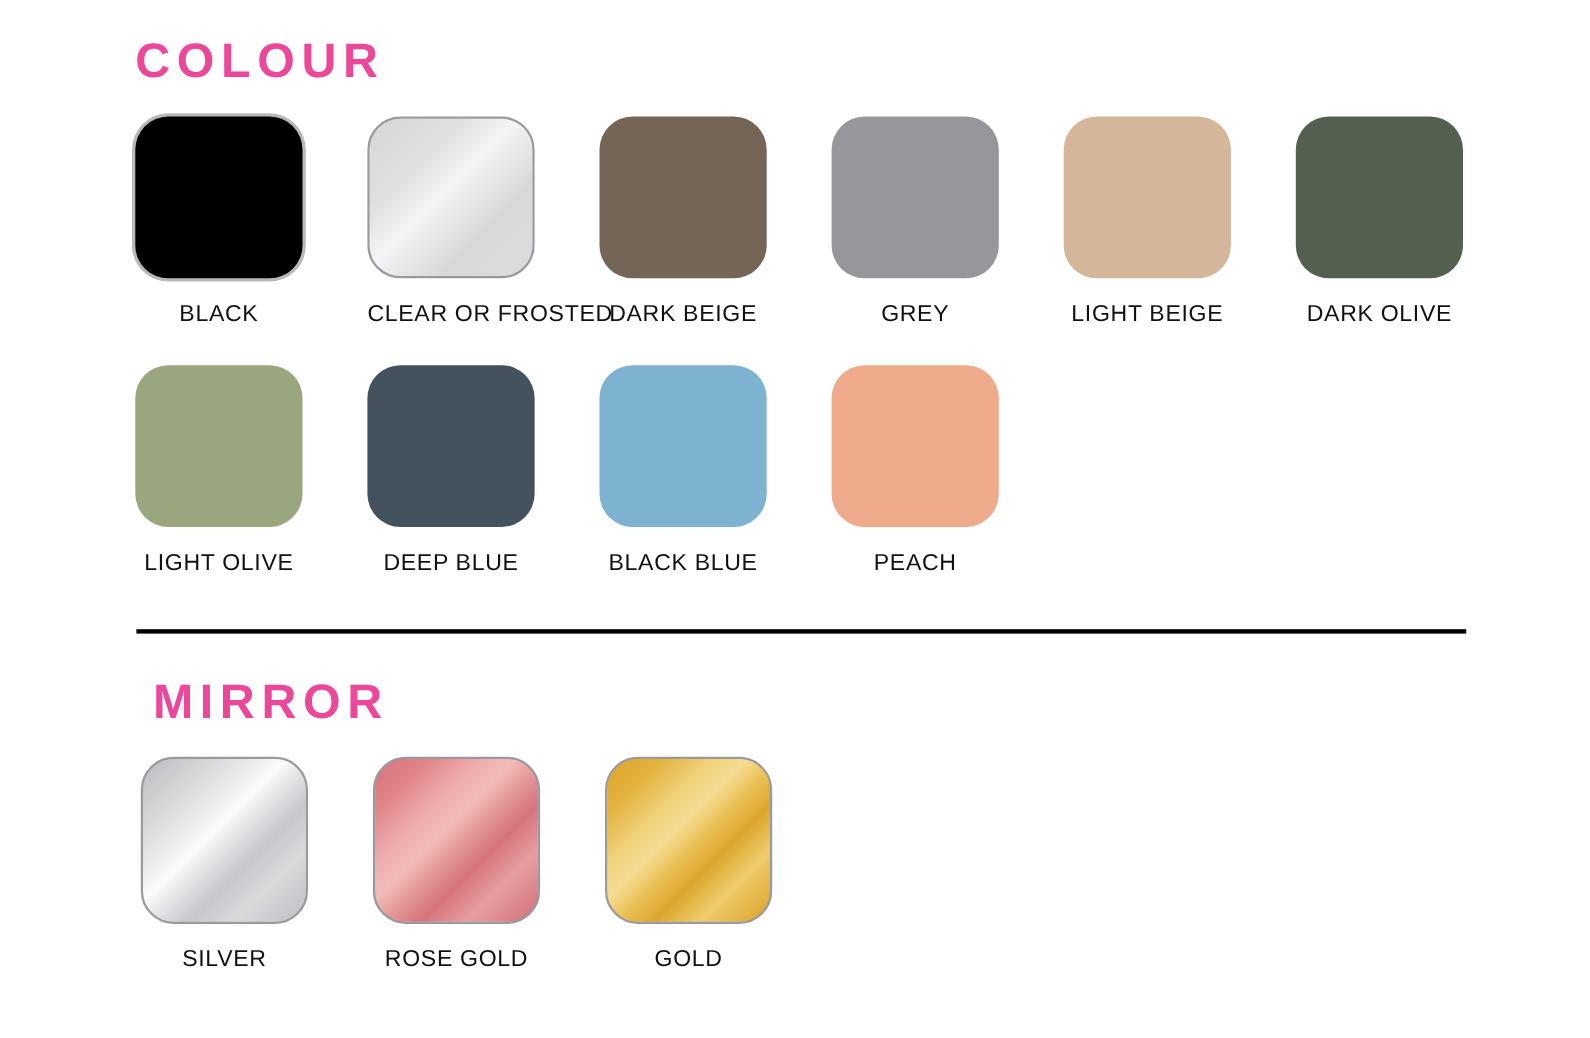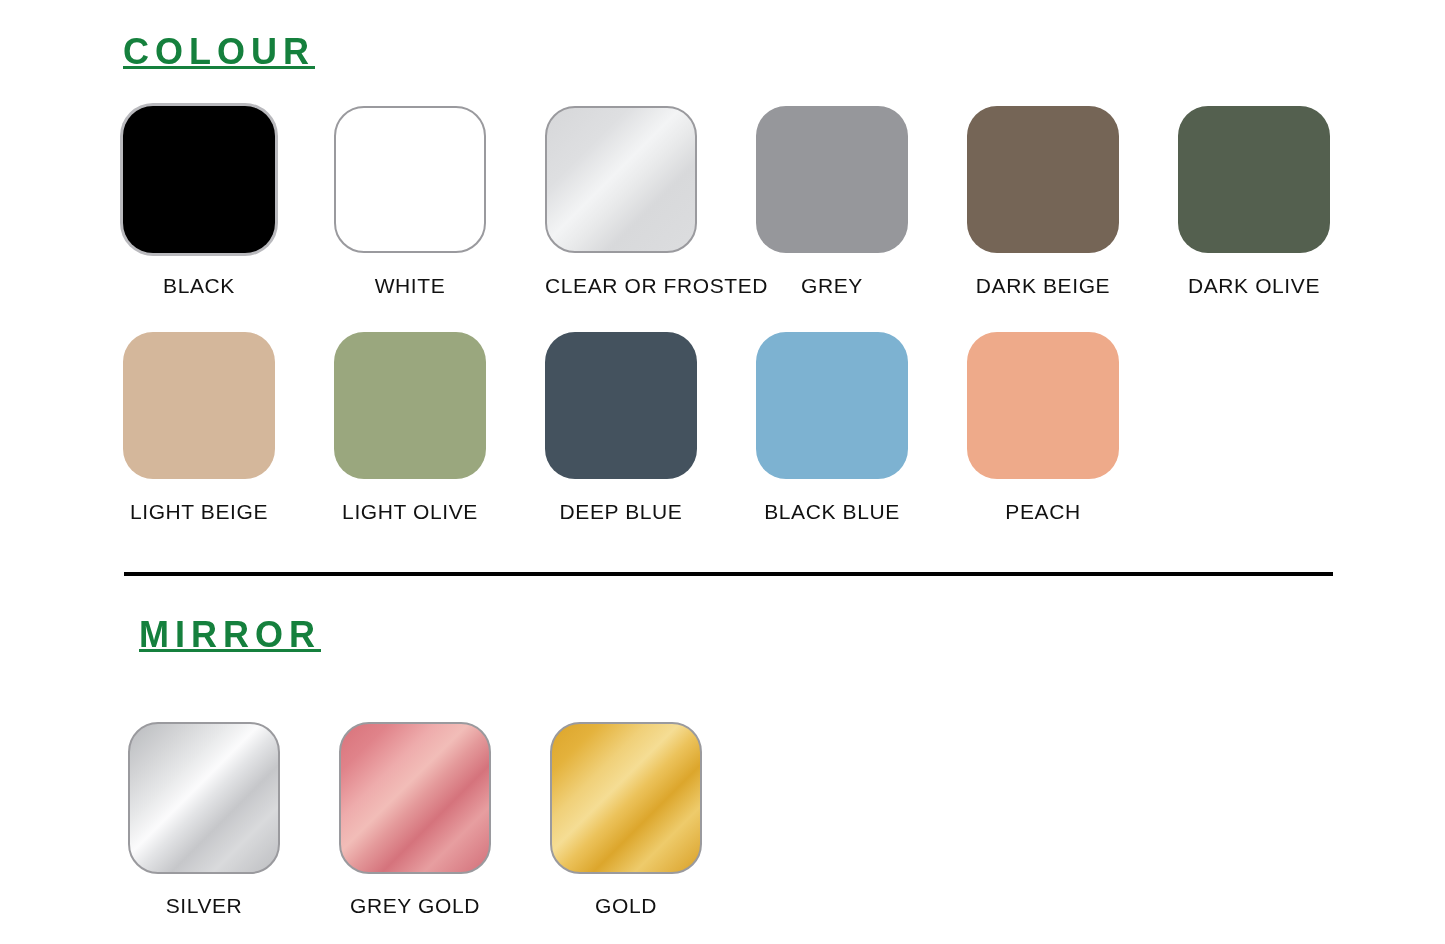--- a/index.html
+++ b/index.html
@@ -19,27 +19,26 @@
   .sheet {
     position: absolute;
     left: 0; top: 0;
     width: 1445px;
     height: 944px;
   }
 
   
   .section-heading {
     position: absolute;
-    font-size: 36px;
+    font-size: 44px;
     font-weight: bold;
     letter-spacing: 6px;
     line-height: 1;
-    color: #15803d;
+    color: #ec4899;
     white-space: nowrap;
-    text-decoration: underline;
   }
   #colour-heading { left: 123px; top: 34px; }
   #mirror-heading { left: 139px; top: 617px; }
 
   
   .divider {
     position: absolute;
     left: 124px;
     top: 572px;
     width: 1209px;
@@ -54,21 +53,21 @@
     grid-template-columns: repeat(6, 211px);
     column-gap: 0px;
   }
   #colour-grid {
     left: 123px;
     top: 106px;
     row-gap: 36px;
   }
   #mirror-grid {
     left: 128px;
-    top: 722px;
+    top: 688px;
   }
 
   .cell {
     width: 249px;
     display: flex;
     flex-direction: column;
     align-items: flex-start;
   }
 
   .swatch {
@@ -113,48 +112,44 @@
 
   <div class="section-heading" id="colour-heading">COLOUR</div>
 
   <div class="grid" id="colour-grid">
 
     <div class="cell">
       <div class="swatch shadowed" style="background:#000000;"></div>
       <div class="swatch-label">BLACK</div>
     </div>
 
-    <div class="cell">
-      <div class="swatch bordered" style="background:#ffffff;"></div>
-      <div class="swatch-label">WHITE</div>
-    </div>
 
     <div class="cell">
       <div class="swatch bordered" style="background:linear-gradient(135deg,#d6d7d9 0%,#dedfe1 28%,#f3f4f5 46%,#e9eaeb 56%,#d8d9db 70%,#dcdddf 100%);"></div>
       <div class="swatch-label">CLEAR OR FROSTED</div>
+    </div>
+
+    <div class="cell">
+      <div class="swatch" style="background:#756556;"></div>
+      <div class="swatch-label">DARK BEIGE</div>
     </div>
 
     <div class="cell">
       <div class="swatch" style="background:#96979b;"></div>
       <div class="swatch-label">GREY</div>
     </div>
 
     <div class="cell">
-      <div class="swatch" style="background:#756556;"></div>
-      <div class="swatch-label">DARK BEIGE</div>
+      <div class="swatch" style="background:#d4b79b;"></div>
+      <div class="swatch-label">LIGHT BEIGE</div>
     </div>
 
     <div class="cell">
       <div class="swatch" style="background:#54604f;"></div>
       <div class="swatch-label">DARK OLIVE</div>
-    </div>
-
-    <div class="cell">
-      <div class="swatch" style="background:#d4b79b;"></div>
-      <div class="swatch-label">LIGHT BEIGE</div>
     </div>
 
     <div class="cell">
       <div class="swatch" style="background:#9aa77e;"></div>
       <div class="swatch-label">LIGHT OLIVE</div>
     </div>
 
     <div class="cell">
       <div class="swatch" style="background:#44525e;"></div>
       <div class="swatch-label">DEEP BLUE</div>
@@ -179,21 +174,21 @@
 
   <div class="grid" id="mirror-grid">
 
     <div class="cell">
       <div class="swatch bordered" style="background:linear-gradient(135deg,#b9bbbe 0%,#d2d3d5 18%,#e8e9ea 33%,#fbfbfc 44%,#e3e4e6 52%,#c6c7ca 64%,#d9dadc 78%,#bdbec1 100%);"></div>
       <div class="swatch-label">SILVER</div>
     </div>
 
     <div class="cell">
       <div class="swatch bordered" style="background:linear-gradient(135deg,#d8727a 0%,#e0838a 16%,#eeacac 32%,#f2bdb8 43%,#e49a9b 52%,#d5737c 64%,#e79ea0 78%,#d26f79 100%);"></div>
-      <div class="swatch-label">GREY GOLD</div>
+      <div class="swatch-label">ROSE GOLD</div>
     </div>
 
     <div class="cell">
       <div class="swatch bordered" style="background:linear-gradient(135deg,#dca42a 0%,#e4b23c 16%,#f0d079 32%,#f5dd94 43%,#ecc35c 52%,#dca62c 64%,#eecb6b 78%,#d9a027 100%);"></div>
       <div class="swatch-label">GOLD</div>
     </div>
 
   </div>
 
 </div>

